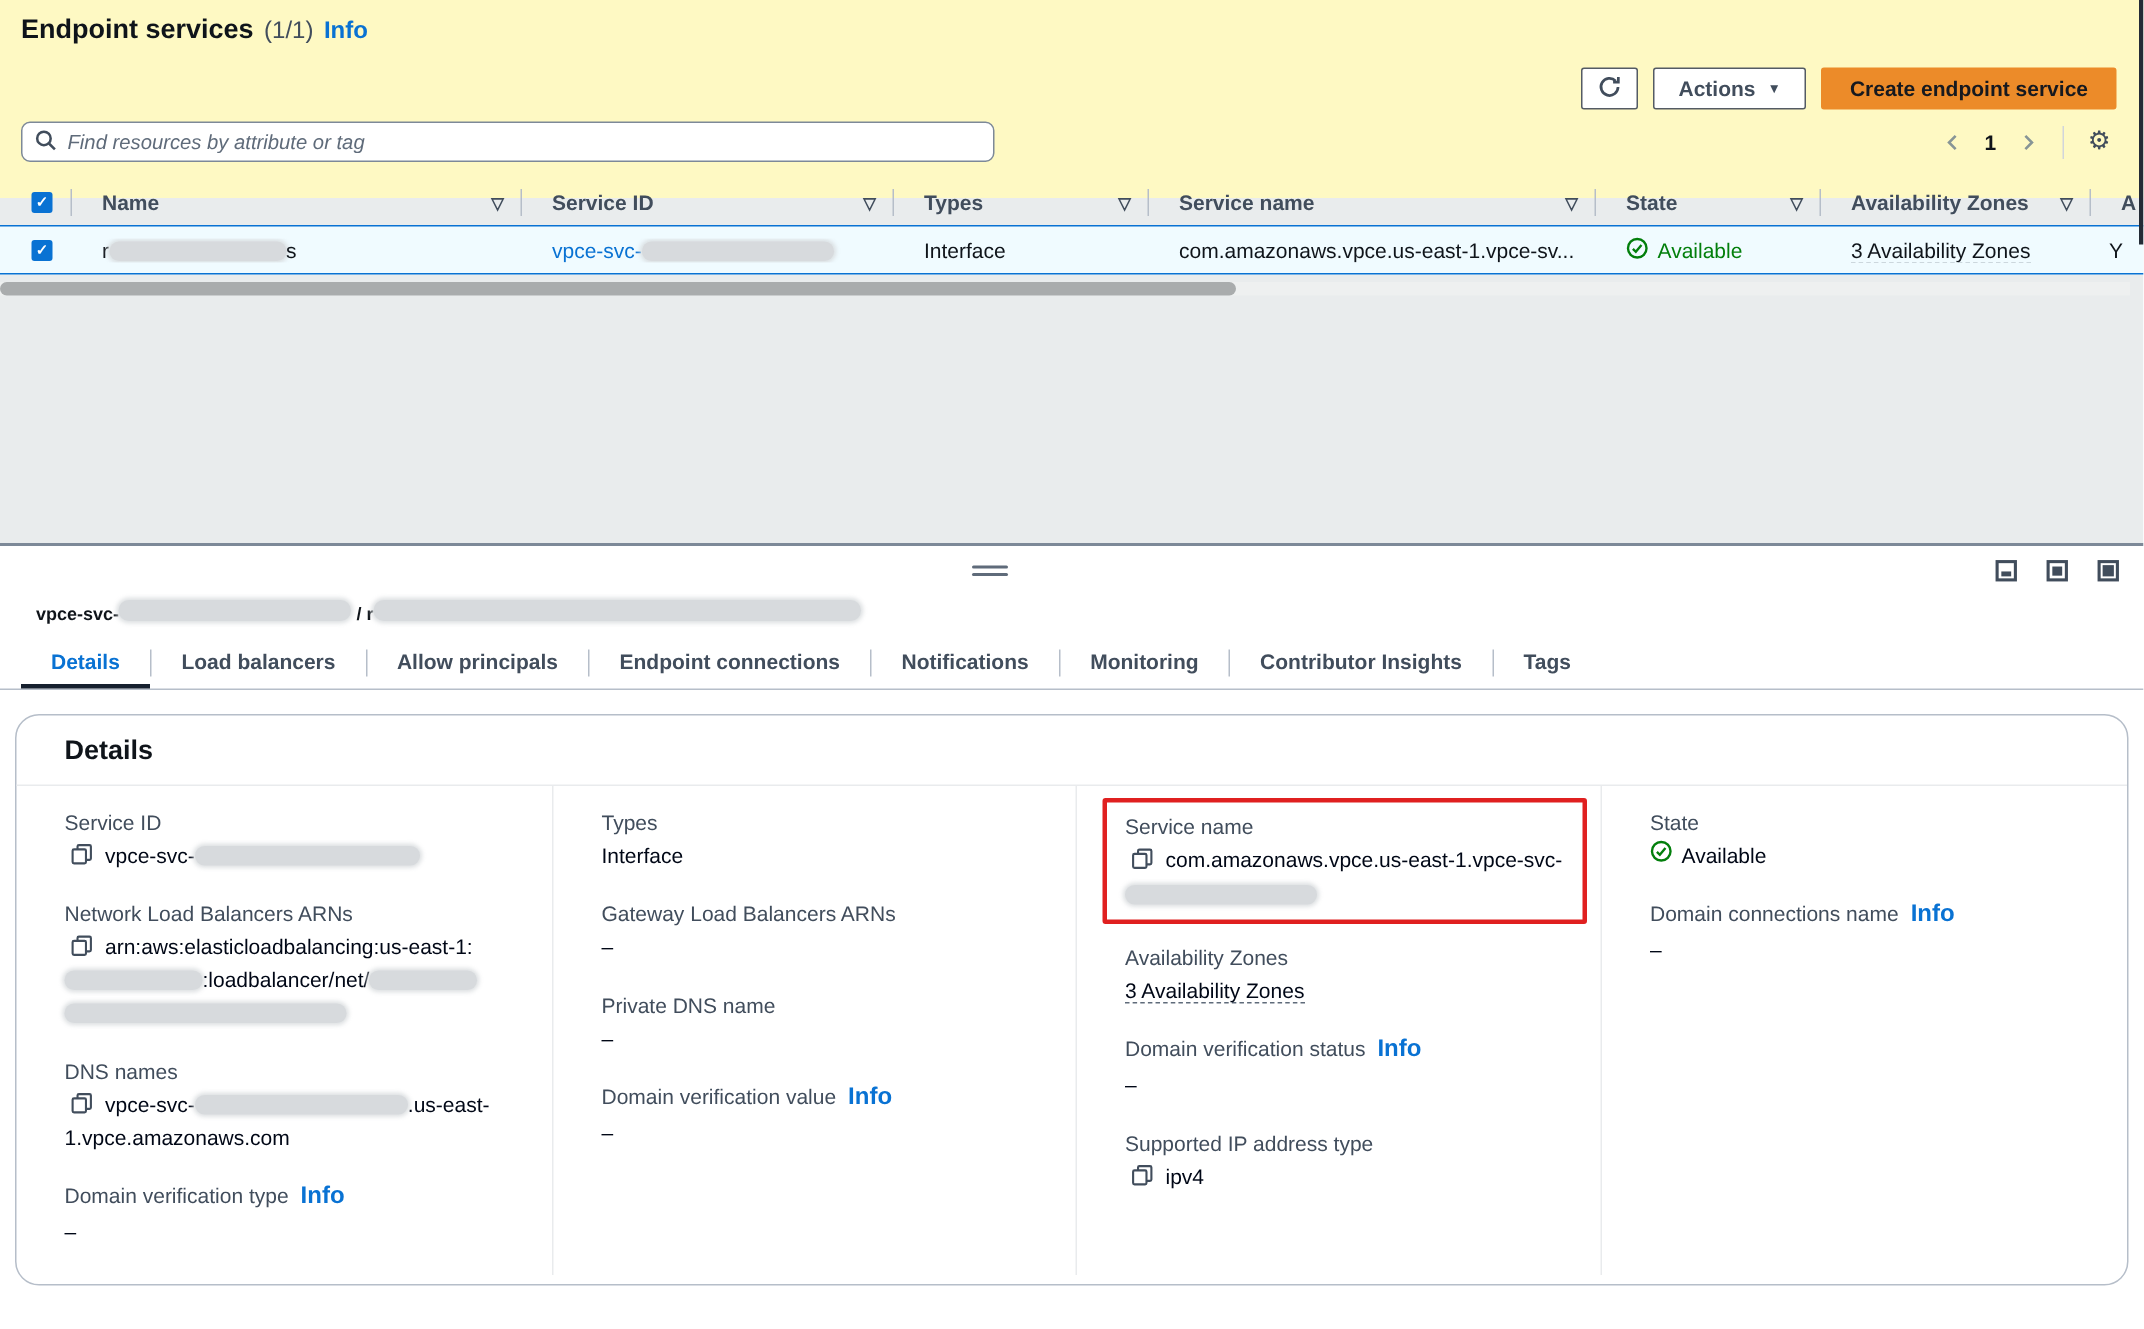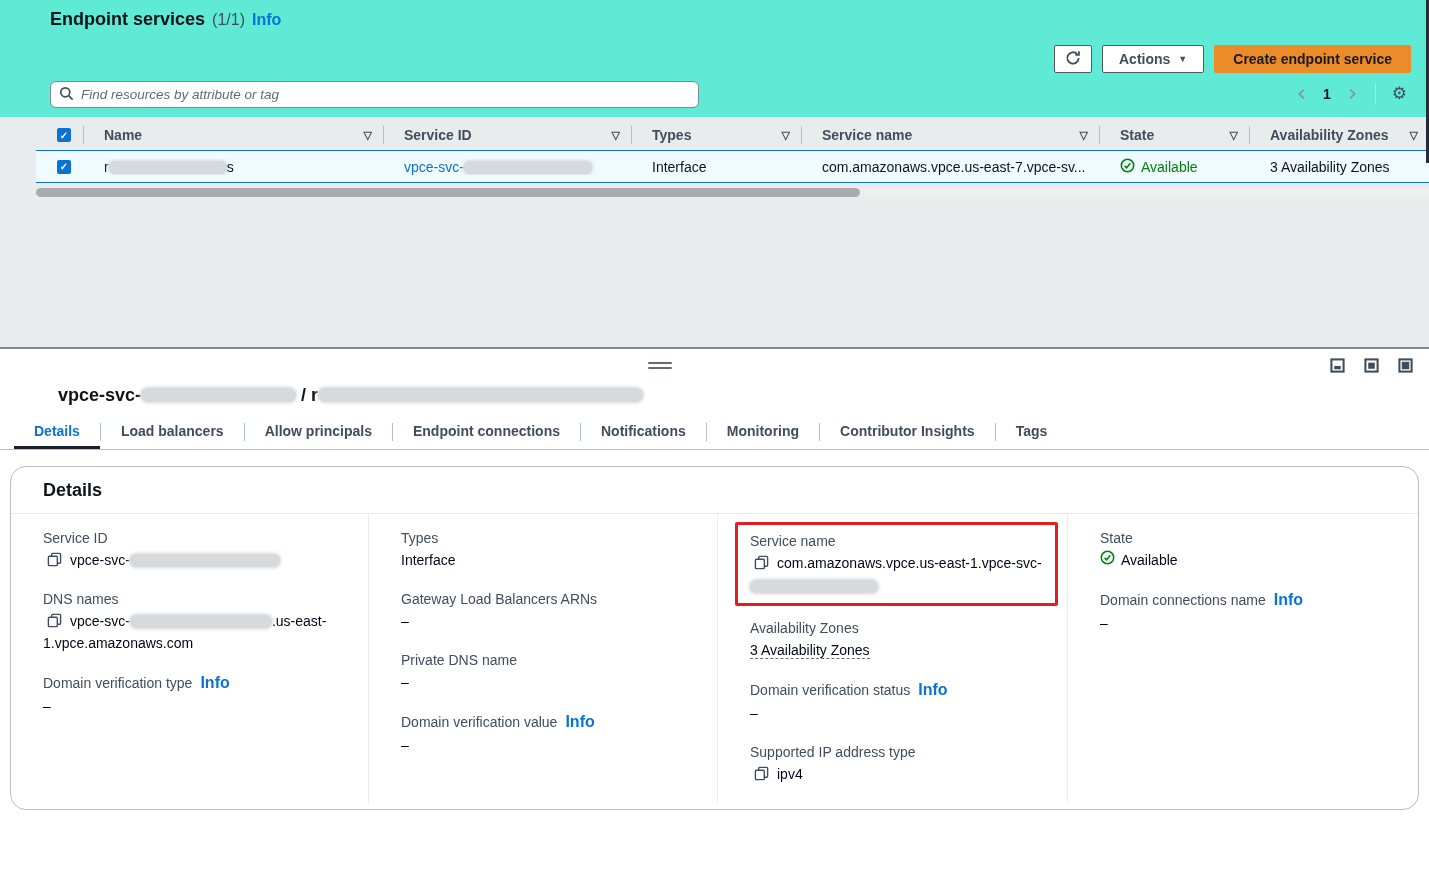--- a/index.html
+++ b/index.html
@@ -1,36 +1,36 @@
 <!DOCTYPE html>
 <html><head>
 <meta charset="utf-8">
 <style>
   * { box-sizing: border-box; margin: 0; padding: 0; }
   html, body { width: 1429px; height: 886px; overflow: hidden; background: #fff; }
   body { font-family: "Liberation Sans", sans-serif; color: #0f141a; font-size: 14px; }
 
   
-  .top-section { position: relative; height: 117px; background: #5eead4; padding-left: 36px; }
+  .top-section { position: relative; height: 132px; background: #fef9c3; }
   .edge-strip { position: absolute; top: 0; right: 0; width: 3px; height: 163px; background: #232b36; }
 
   .header-row { display: flex; justify-content: space-between; align-items: flex-start; padding: 9px 18px 0 14px; }
   .page-title-wrap { display: flex; align-items: baseline; gap: 7px; }
   .page-title { font-size: 18px; font-weight: 700; }
   .page-count { font-size: 16px; font-weight: 400; color: #414d5c; }
   .info-link { color: #0972d3; font-size: 16px; font-weight: 700; cursor: pointer; }
   .header-actions { display: flex; gap: 10px; margin-top: 36px; }
   .btn { height: 28px; display: inline-flex; align-items: center; gap: 8px; padding: 0 16px;
          background: #fff; border: 1px solid #545b64; border-radius: 2px;
          font-family: "Liberation Sans", sans-serif; font-size: 14px; font-weight: 700; color: #414d5c; cursor: pointer; }
   .btn.icon-btn { padding: 0 10px; }
   .btn.primary { background: #ec8b29; border-color: #ec8b29; color: #16191f; padding: 0 18px; }
   .caret { font-size: 9px; color: #414d5c; }
 
-  .toolbar-row { display: flex; justify-content: space-between; align-items: flex-start; padding: 8px 18px 0 14px; }
+  .toolbar-row { display: flex; justify-content: space-between; align-items: center; padding: 8px 18px 0 14px; }
   .search-box { display: flex; align-items: center; gap: 7px; width: 649px; height: 27px;
                 border: 1px solid #7d8998; border-radius: 6px; background: #fff; padding: 0 8px; }
   .search-box input { flex: 1; border: none; outline: none; font-family: "Liberation Sans", sans-serif;
                       font-size: 13.5px; font-style: italic; color: #414d5c; background: transparent; }
   .search-box input::placeholder { color: #5f6b7a; font-style: italic; }
   .pagination { display: flex; align-items: center; gap: 4px; }
   .page-btn { background: none; border: none; cursor: pointer; display: inline-flex; align-items: center; padding: 4px; }
   .page-num { font-weight: 700; font-size: 14px; padding: 0 6px; }
   .pag-divider { width: 1px; height: 22px; background: #d1d5db; margin: 0 8px; }
   .gear { font-family: "DejaVu Sans", sans-serif; font-size: 17px; color: #414d5c; line-height: 1; }
@@ -62,21 +62,21 @@
   .gray-gap { height: 230px; background: #e9eced; }
 
   
   .split-panel { position: relative; height: 493px; background: #fff; border-top: 2px solid #7d8998; }
   .panel-top { position: relative; height: 28px; }
   .drag-handle { position: absolute; left: 648px; top: 13px; width: 24px; cursor: row-resize; }
   .drag-handle span { display: block; height: 2px; background: #5f6b7a; border-radius: 1px; margin-bottom: 3px; }
   .panel-size-btns { position: absolute; right: 16px; top: 9px; display: flex; gap: 19px; }
   .panel-size-btns button { background: none; border: none; cursor: pointer; padding: 0; line-height: 0; }
 
-  .panel-title { padding: 8px 14px 0; font-size: 18px; font-weight: 700; margin-left: 44px; }
+  .panel-title { padding: 8px 24px 0; font-size: 12px; font-weight: 700; }
   .panel-title .blur { height: 14px; vertical-align: -1px; }
 
   .tabs { display: flex; align-items: stretch; margin-top: 13px; border-bottom: 1px solid #b6bec9; padding-left: 14px; }
   .tab { padding: 4px 20px 7px; font-weight: 700; color: #414d5c; cursor: pointer; border-bottom: 3px solid transparent; }
   .tab.active { color: #0972d3; border-bottom-color: #16202e; }
   .tab-divider { width: 1px; background: #b6bec9; margin: 4px 0 8px; }
 
   
   .card { margin: 16px 10px 0; border: 1px solid #b6bec9; border-radius: 16px; background: #fff; }
   .card-header { padding: 13px 32px 12px; border-bottom: 1px solid #e9ebed; }
@@ -192,21 +192,21 @@
           <span>✓</span>
         </span>
     </div>
     <div class="td">
       <span>r</span><span class="blur" style="width:118px"></span><span>s</span>
     </div>
     <div class="td">
       <a class="link"><span>vpce-svc-</span><span class="blur" style="width:128px"></span></a>
     </div>
     <div class="td">Interface</div>
-    <div class="td">com.amazonaws.vpce.us-east-7.vpce-sv...</div>
+    <div class="td">com.amazonaws.vpce.us-east-1.vpce-sv...</div>
     <div class="td state-cell">
       <span>
         <svg width="15" height="15" viewBox="0 0 16 16" fill="none" stroke="#037f0c" stroke-width="1.7">
           <circle cx="8" cy="8" r="6.6"></circle>
             <path d="M4.9 8.4l2.1 2.1 4-4.8"></path>
         </svg>
       </span>
       <span>Available</span>
     </div>
     <div class="td">
@@ -281,20 +281,30 @@
     <div class="card-body">
 
       <div class="col">
         <div class="field">
           <div class="label"><span>Service ID</span></div>
           <div class="value">
             <button class="copy-btn"><svg width="15" height="15" viewBox="0 0 16 16" fill="none" stroke="#414d5c" stroke-width="1.5">
                   <rect x="5" y="1.5" width="9.5" height="10.5" rx="1"></rect>
                   <rect x="1.5" y="4.5" width="9.5" height="10" rx="1" fill="#fff"></rect>
                 </svg></button><span>vpce-svc-</span><span class="blur" style="width:150px"></span>
+          </div>
+        </div>
+        <div class="field">
+          <div class="label"><span>Network Load Balancers ARNs</span></div>
+          <div class="value">
+            <button class="copy-btn"><svg width="15" height="15" viewBox="0 0 16 16" fill="none" stroke="#414d5c" stroke-width="1.5">
+                  <rect x="5" y="1.5" width="9.5" height="10.5" rx="1"></rect>
+                  <rect x="1.5" y="4.5" width="9.5" height="10" rx="1" fill="#fff"></rect>
+                </svg></button><span>arn:aws:elasticloadbalancing:us-east-1:</span><span class="blur" style="width:92px"></span><span>:loadbalancer/net/</span><span class="blur" style="width:72px"></span>
+            <span class="blur" style="width:188px"></span>
           </div>
         </div>
         <div class="field">
           <div class="label"><span>DNS names</span></div>
           <div class="value">
             <button class="copy-btn"><svg width="15" height="15" viewBox="0 0 16 16" fill="none" stroke="#414d5c" stroke-width="1.5">
                   <rect x="5" y="1.5" width="9.5" height="10.5" rx="1"></rect>
                   <rect x="1.5" y="4.5" width="9.5" height="10" rx="1" fill="#fff"></rect>
                 </svg></button><span>vpce-svc-</span><span class="blur" style="width:142px"></span><span>.us-east-1.vpce.amazonaws.com</span>
           </div>

